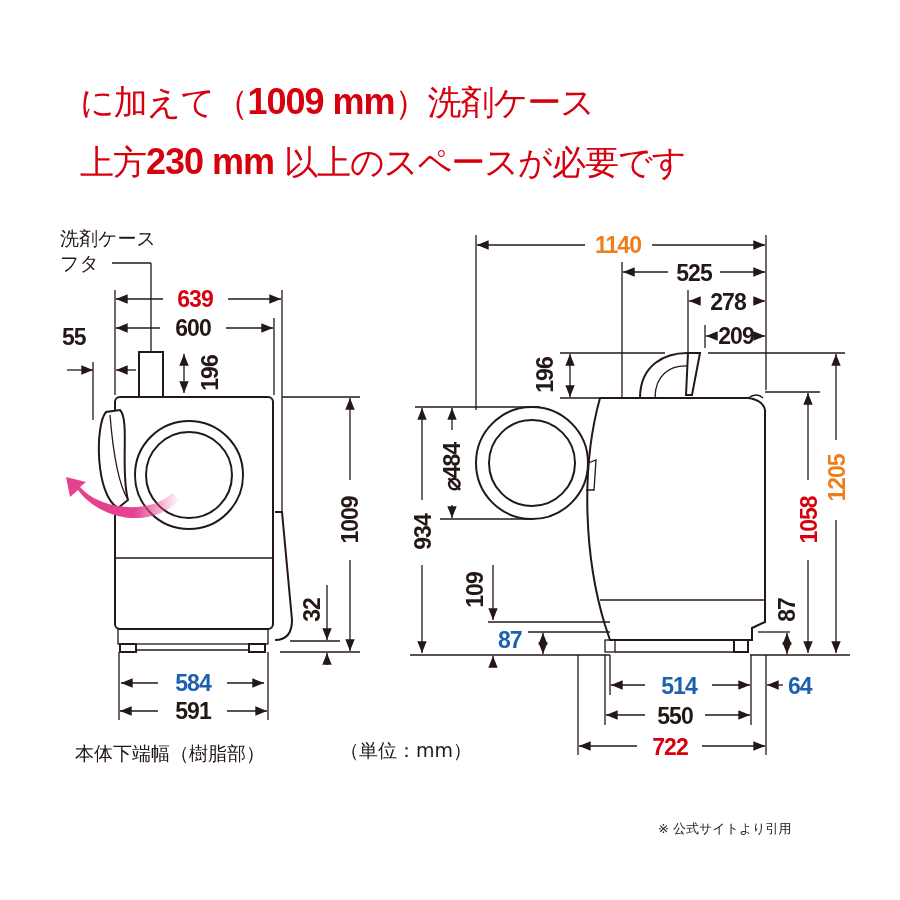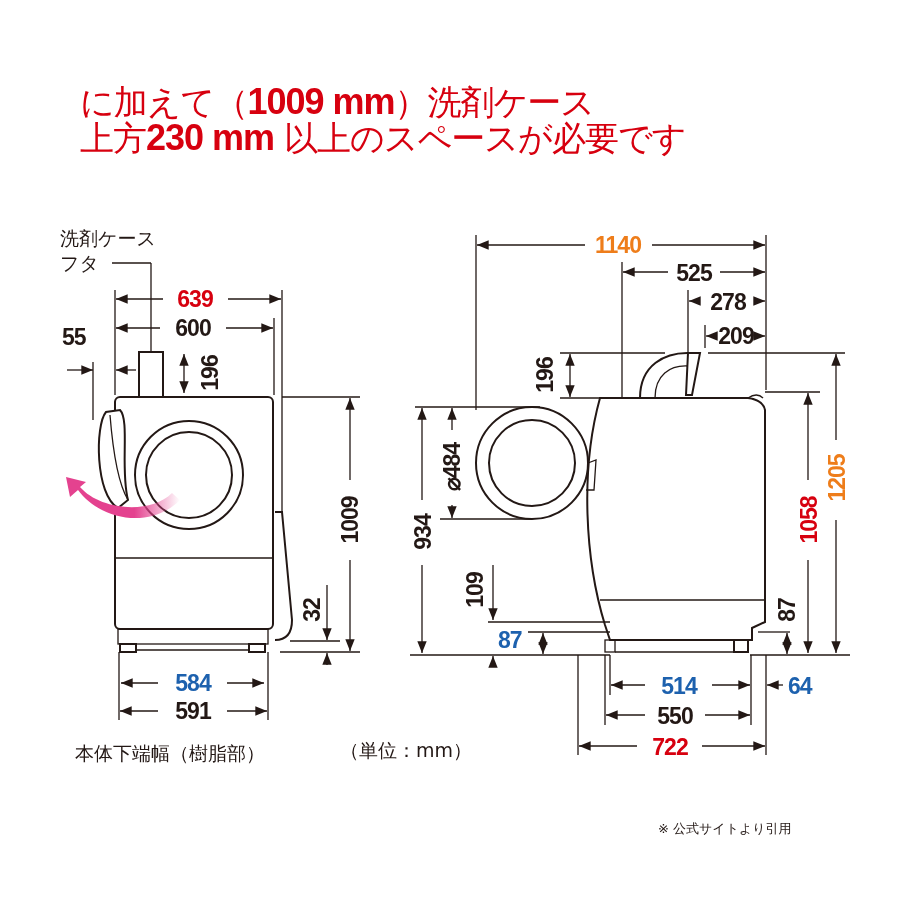--- a/index.html
+++ b/index.html
@@ -2,21 +2,21 @@
 <html><head>
 <meta charset="utf-8">
 <style>
   html, body { margin:0; padding:0; background:#ffffff; }
   body { width:900px; height:900px; position:relative; overflow:hidden;
          font-family: "DejaVu Sans", "Liberation Sans", sans-serif; color:#231815; }
   .headline { position:absolute; left:80px; color:#d7000f; font-size:34px; line-height:40px;
               letter-spacing:-1px; white-space:nowrap; font-family:"DejaVu Sans", sans-serif; }
   .headline b { font-family:"Liberation Sans", sans-serif; font-weight:bold; font-size:36px; }
   #line1 { top:82px; }
-  #line2 { top:118px; }
+  #line2 { top:142px; }
   svg { position:absolute; left:0; top:0; }
   .dim { font-family:"Liberation Sans", sans-serif; font-weight:bold; font-size:23px; letter-spacing:-1px; }
   .lbl { font-family:"DejaVu Sans", sans-serif; font-size:19px; fill:#231815; }
   .note { font-family:"DejaVu Sans", sans-serif; font-size:13px; fill:#231815; }
   .k { fill:#231815; } .r { fill:#d7000f; } .o { fill:#ee7d1a; } .b { fill:#1d61ae; }
   .ln { stroke:#231815; stroke-width:1.3; fill:none; }
   .th { stroke:#231815; stroke-width:2; fill:#fff; }
 </style>
 </head>
 <body>

